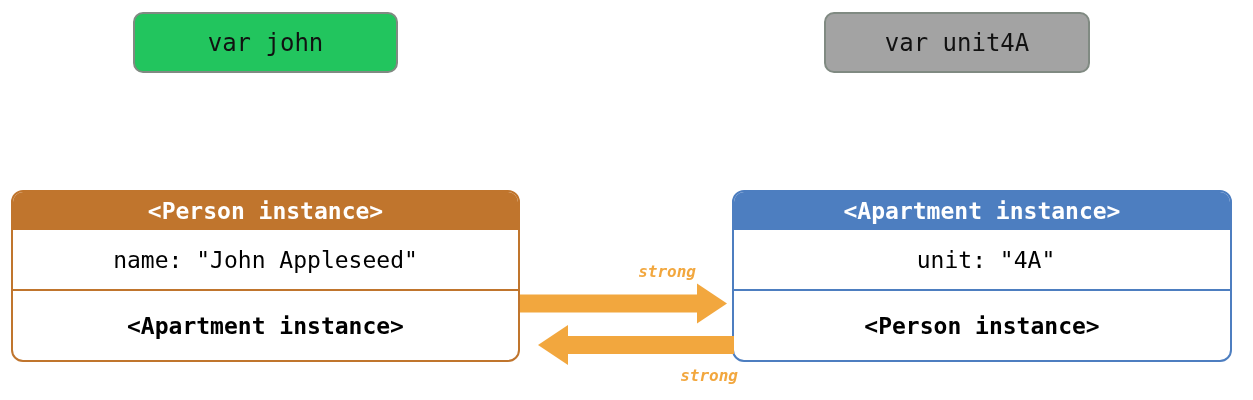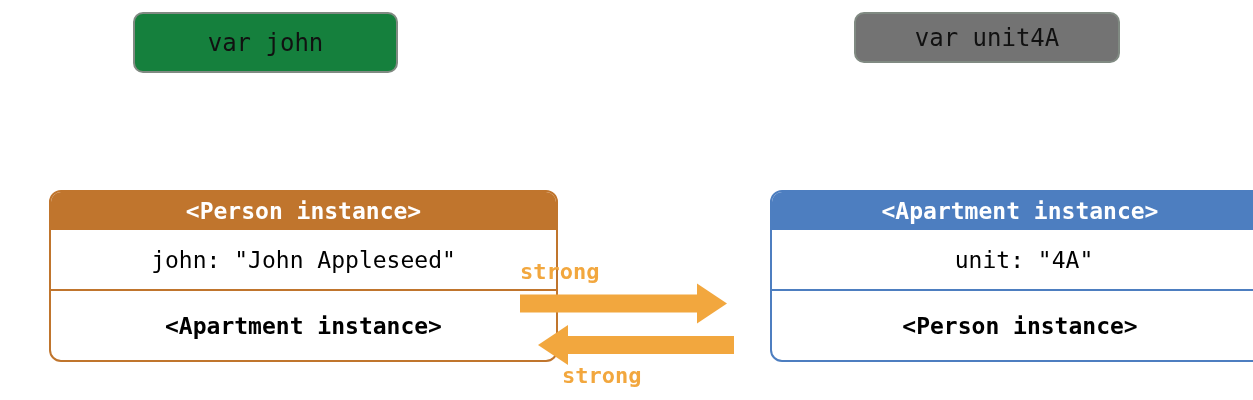--- a/index.html
+++ b/index.html
@@ -29,21 +29,20 @@
   }
   .instance {
     position: absolute;
     box-sizing: border-box;
     border: 2px solid;
     border-radius: 12px;
     overflow: hidden;
     display: flex;
     flex-direction: column;
     background: #ffffff;
-    margin-left: 38px;
   }
   .inst-header {
     height: 38px;
     flex: 0 0 38px;
     display: flex;
     align-items: center;
     justify-content: center;
     font-size: 23px;
     font-weight: bold;
     white-space: pre;
@@ -71,54 +70,55 @@
   .arrows-svg {
     position: absolute;
     left: 518px;
     top: 260px;
     width: 216px;
     height: 140px;
   }
   .strong-label {
     position: absolute;
     width: 176px;
-    text-align: left;
-    font-size: 22px;
+    text-align: right;
+    font-size: 16px;
     font-weight: bold;
     line-height: 24px;
     white-space: pre;
+    font-style: italic;
   }
   .strong-label-top {
     left: 520px;
     top: 260px;
   }
   .strong-label-bottom {
     left: 562px;
     top: 364px;
   }
 </style>
 </head>
 <body>
 
 <div class="canvas">
 
-  <div class="varbox" style="left: 133px; top: 12px; width: 265px; height: 61px; background-color: #15803d; border-color: rgb(128, 138, 130);">
+  <div class="varbox" style="left: 133px; top: 12px; width: 265px; height: 61px; background-color: #22c55e; border-color: rgb(128, 138, 130);">
     <span>var john</span>
   </div>
 
-  <div class="varbox" style="left: 854px; top: 12px; width: 266px; height: 51px; background-color: #737373; border-color: rgb(128, 138, 130);">
+  <div class="varbox" style="left: 824px; top: 12px; width: 266px; height: 61px; background-color: #a3a3a3; border-color: rgb(128, 138, 130);">
     <span>var unit4A</span>
   </div>
 
   <div class="instance" style="left: 11px; top: 190px; width: 509px; height: 172px; border-color: rgb(192, 117, 45);">
     <div class="inst-header" style="background-color: rgb(192, 117, 45); color: rgb(255, 255, 255);">
       <span>&lt;Person instance&gt;</span>
     </div>
     <div class="inst-row row-1" style="border-color: rgb(192, 117, 45);">
-      <span class="row-label">john: </span><span class="row-value">"John Appleseed"</span>
+      <span class="row-label">name: </span><span class="row-value">"John Appleseed"</span>
     </div>
     <div class="inst-row row-2">
       <span class="row-value bold">&lt;Apartment instance&gt;</span>
     </div>
   </div>
 
   <div class="instance" style="left: 732px; top: 190px; width: 500px; height: 172px; border-color: rgb(77, 126, 192);">
     <div class="inst-header" style="background-color: rgb(77, 126, 192); color: rgb(255, 255, 255);">
       <span>&lt;Apartment instance&gt;</span>
     </div>

